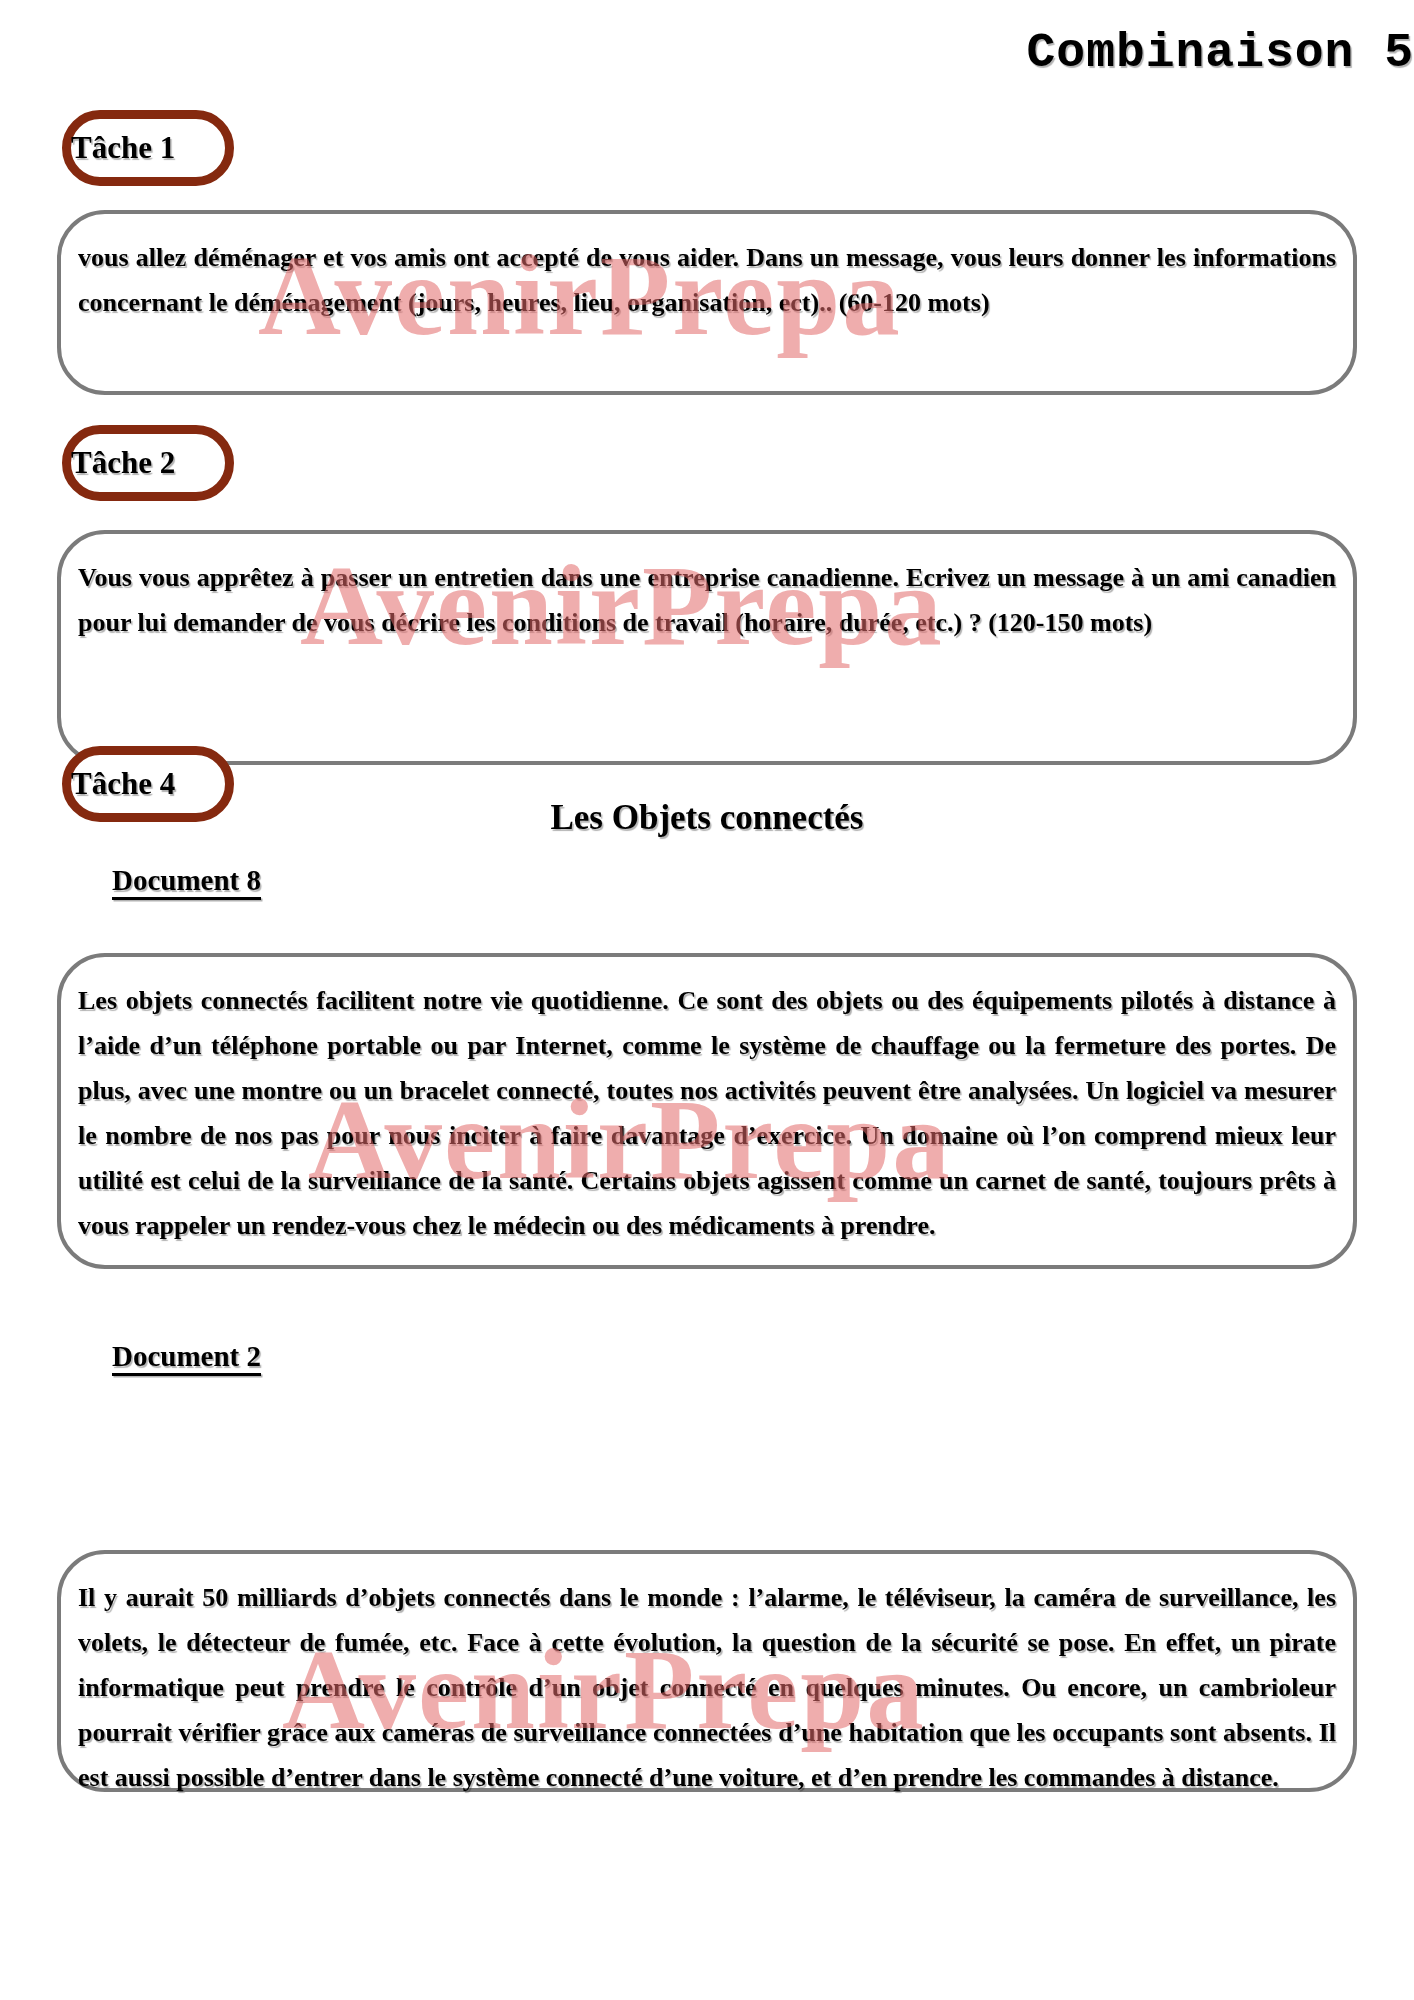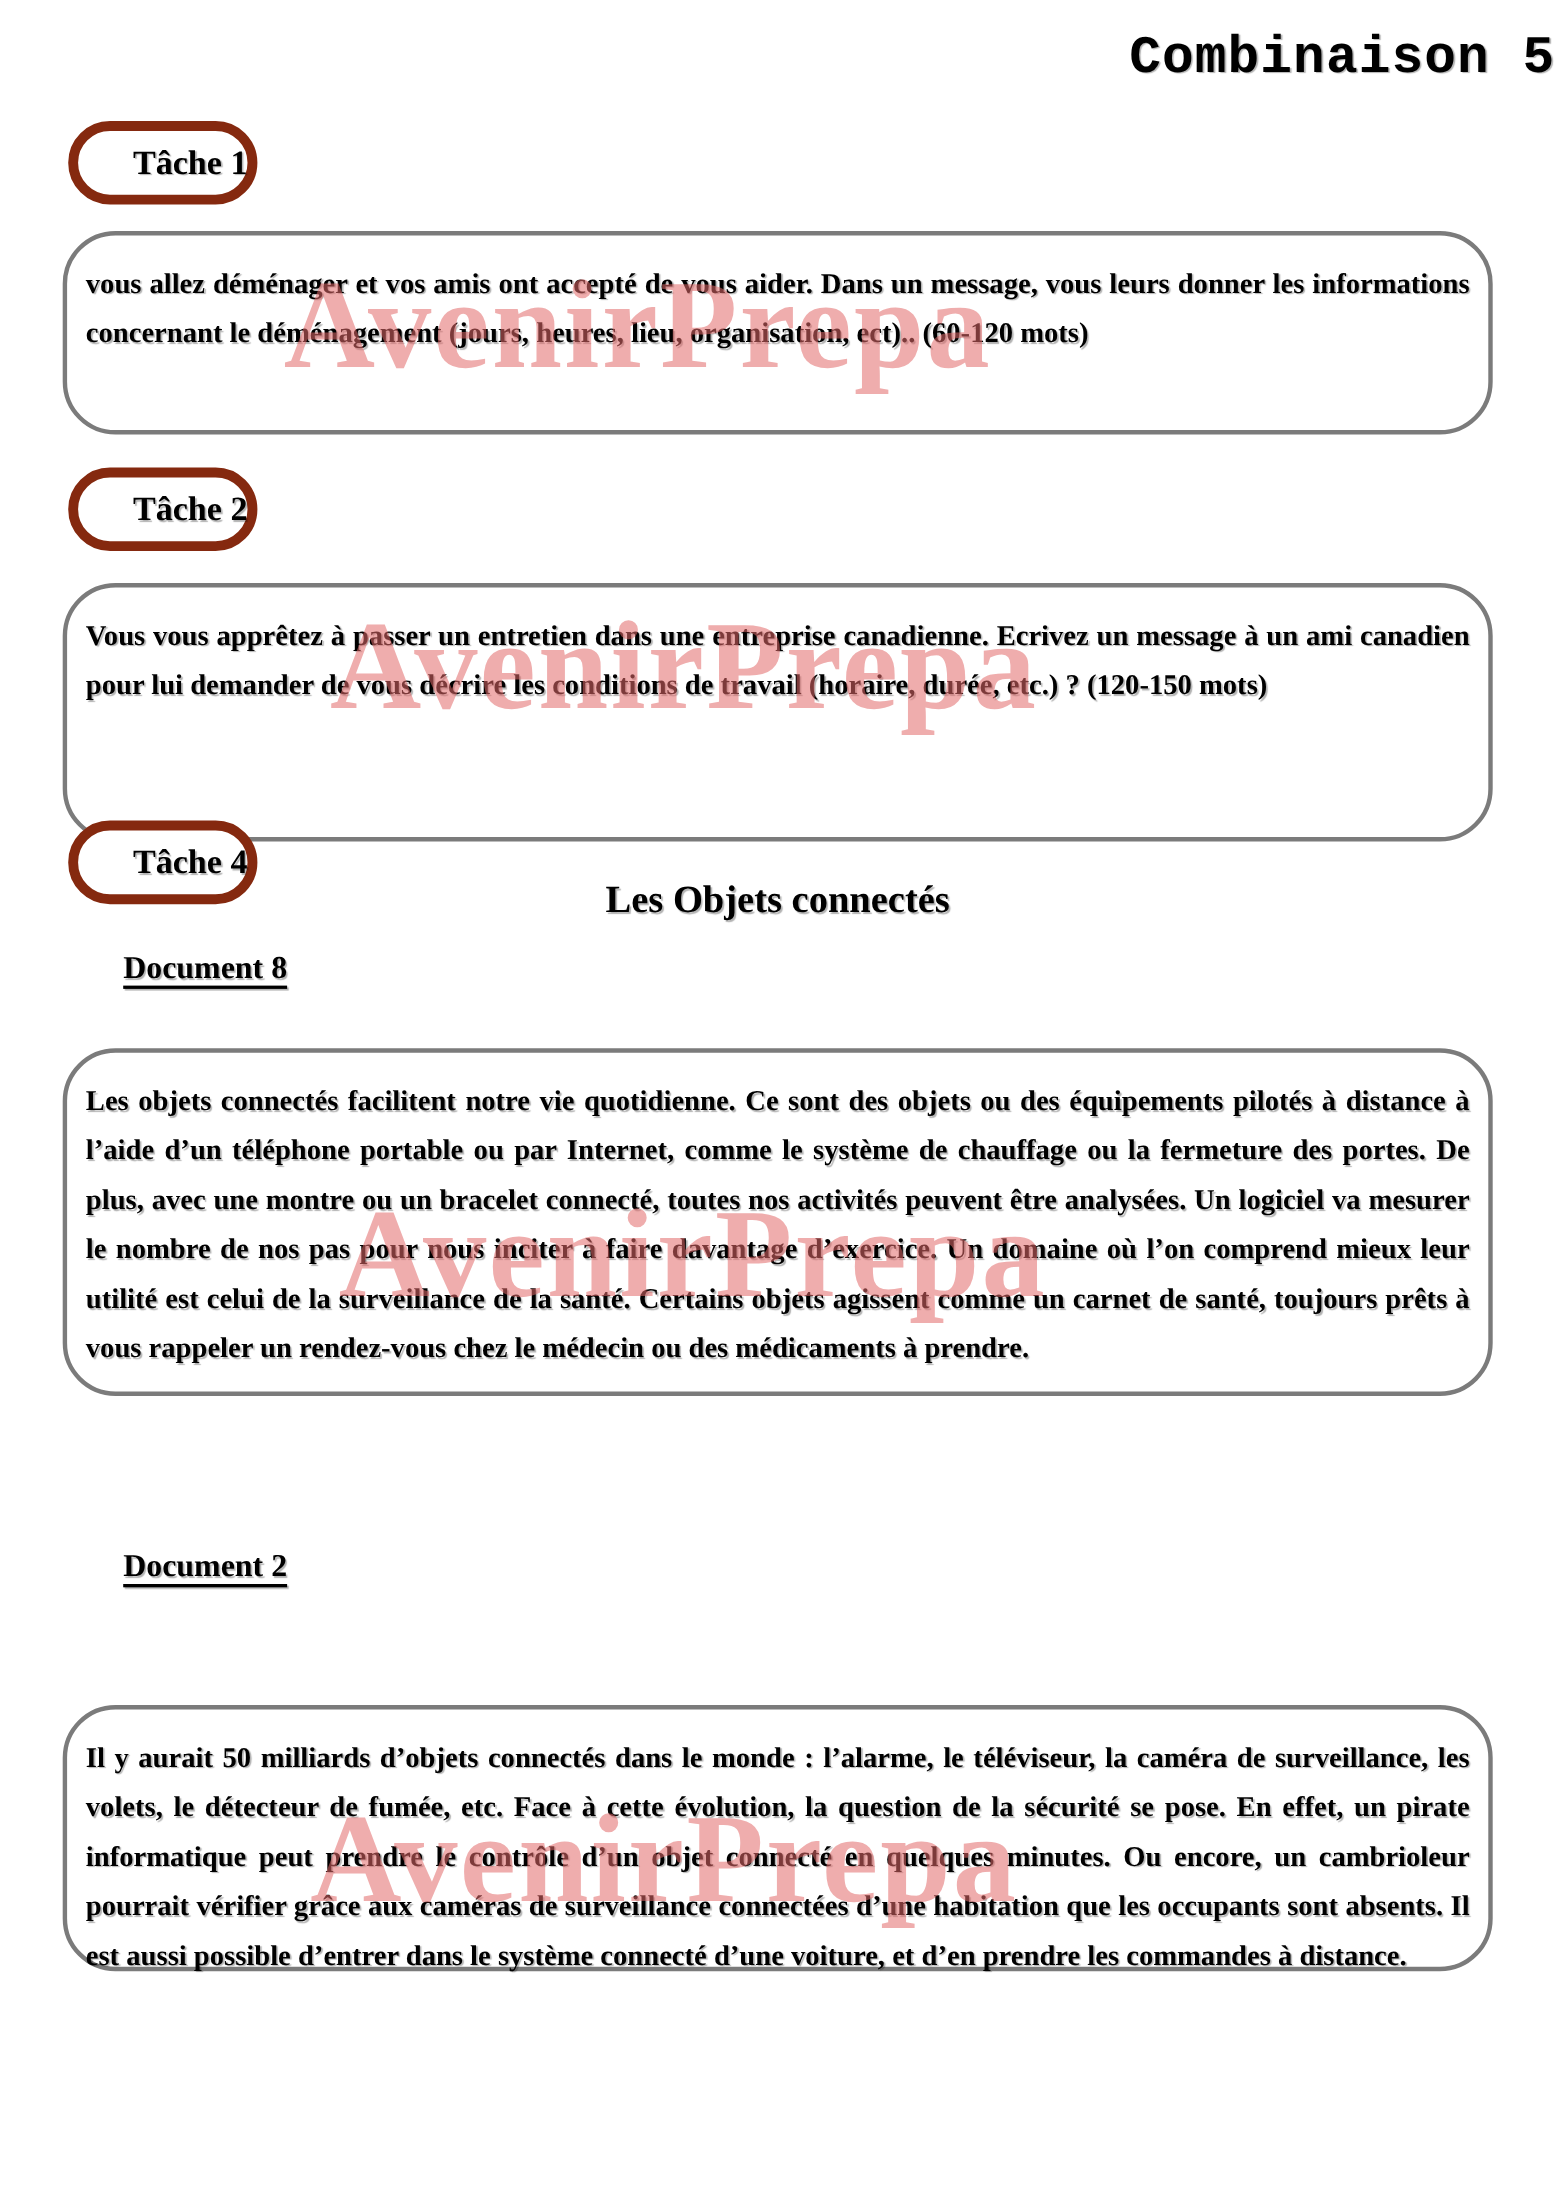--- a/index.html
+++ b/index.html
@@ -15,21 +15,21 @@
     position:absolute; top:26px; left:0; width:100%;
     text-align:right;
     font-family:Liberation Mono, monospace;
     font-weight:bold; font-size:48px; letter-spacing:1px;
     text-shadow:1.5px 1.5px 1px rgba(0,0,0,0.30);
   }
   .task-pill {
     position:absolute; left:62px; width:154px; height:58px;
     border:9px solid #85290f; border-radius:38px;
     background:#fff;
-    display:flex; align-items:center; justify-content:flex-end;
+    display:flex; align-items:center; justify-content:flex-start;
     font-weight:bold; font-size:31px;
     text-shadow:1.5px 1.5px 1px rgba(0,0,0,0.30);
     z-index:3;
   }
   .pill-1 { top:110px; }
   .pill-2 { top:425px; }
   .pill-3 { top:746px; }
   .text-box {
     position:absolute; left:57px; width:1300px;
     box-sizing:border-box;
@@ -52,21 +52,21 @@
   }
   .doc-label {
     position:absolute; left:112px;
     font-weight:bold; font-size:29px;
     text-decoration:underline;
     text-decoration-thickness:3px;
     text-underline-offset:7px;
     text-shadow:1.5px 1.5px 1px rgba(0,0,0,0.30);
   }
   .doc-label-1 { top:864px; }
-  .doc-label-2 { top:1408px; }
+  .doc-label-2 { top:1340px; }
   .watermark {
     position:absolute;
     font-weight:bold; font-size:115px; letter-spacing:2px;
     color:rgba(226,106,106,0.55);
     white-space:nowrap; line-height:1;
     z-index:6; pointer-events:none;
   }
   .wm-1 { left:258px; top:238px; }
   .wm-2 { left:300px; top:548px; }
   .wm-3 { left:308px; top:1082px; }

